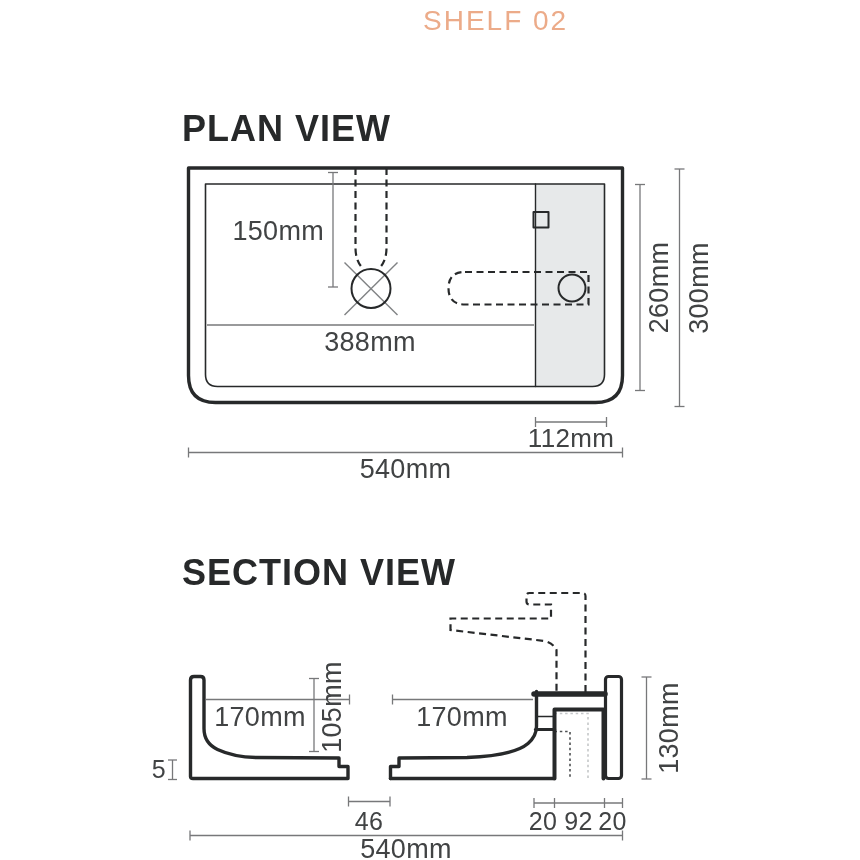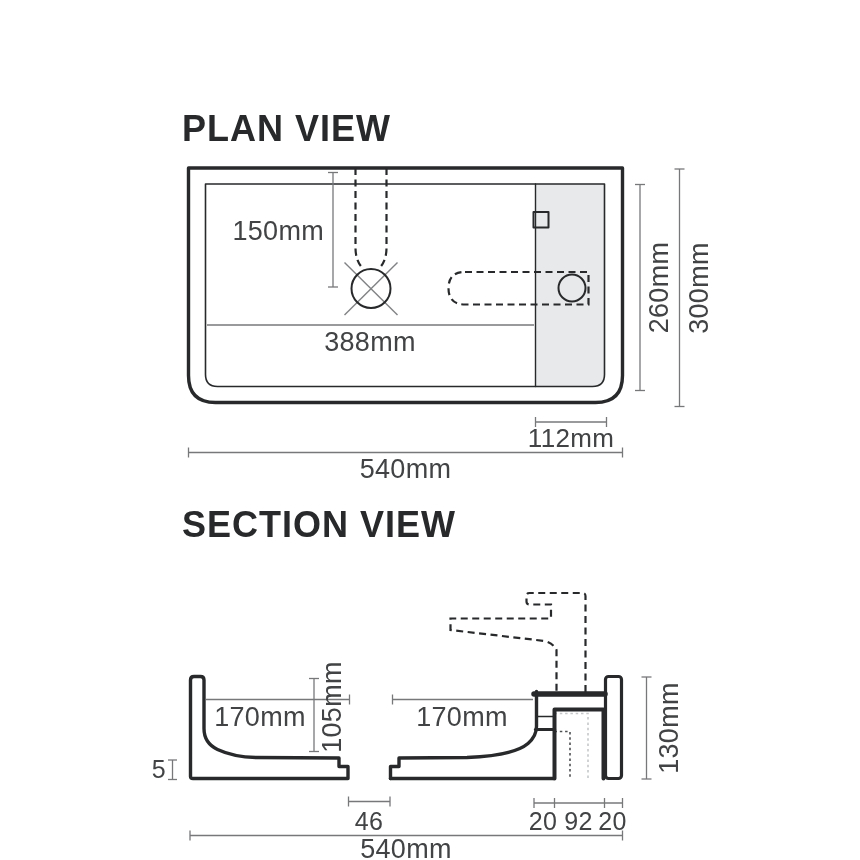--- a/index.html
+++ b/index.html
@@ -3,35 +3,36 @@
 <meta charset="utf-8">
 <style>
   html,body{margin:0;padding:0;background:#ffffff;}
   .canvas{position:relative;width:860px;height:860px;background:#ffffff;overflow:hidden;
           font-family:"Liberation Sans",sans-serif;}
   .sheet-title{position:absolute;left:423px;top:5px;font-size:28px;font-weight:400;
                letter-spacing:2px;color:#ecab89;white-space:nowrap;}
   .view-heading{position:absolute;font-size:36px;font-weight:700;letter-spacing:1px;
                 color:#27292a;white-space:nowrap;}
   .heading-plan{left:182px;top:108px;}
-  .heading-section{left:182px;top:504px;}
+  .heading-section{left:182px;top:552px;}
   svg{position:absolute;left:0;top:0;}
   svg text{font-family:"Liberation Sans",sans-serif;fill:#414344;letter-spacing:0.3px;}
   .dim-txt{font-size:27px;}
   .dim-txt-md{font-size:26px;}
   .dim-txt-sm{font-size:25px;}
   .dline{stroke:#77787a;stroke-width:1.3;fill:none;}
   .solid{stroke:#27292a;fill:none;stroke-linejoin:round;stroke-linecap:round;}
   .dash{stroke:#27292a;fill:none;stroke-width:2.2;stroke-dasharray:7 4.5;stroke-linecap:butt;}
 </style>
 </head>
 <body>
 
 <div class="canvas">
 
+  <div class="sheet-title">SHELF 02</div>
   <div class="view-heading heading-plan">PLAN VIEW</div>
   <div class="view-heading heading-section">SECTION VIEW</div>
 
   <svg width="860" height="860" viewBox="0 0 860 860">
 
     <g>
 
       <path class="solid" stroke-width="3.4" fill="#ffffff" d="M188.5 168 H622.5 V375.5 Q622.5 402.5 595.5 402.5 H215.5 Q188.5 402.5 188.5 375.5 Z"></path>
 
       <path fill="#e7e9ea" d="M535.5 184 H604.5 V374.5 Q604.5 386.5 592.5 386.5 H535.5 Z"></path>

